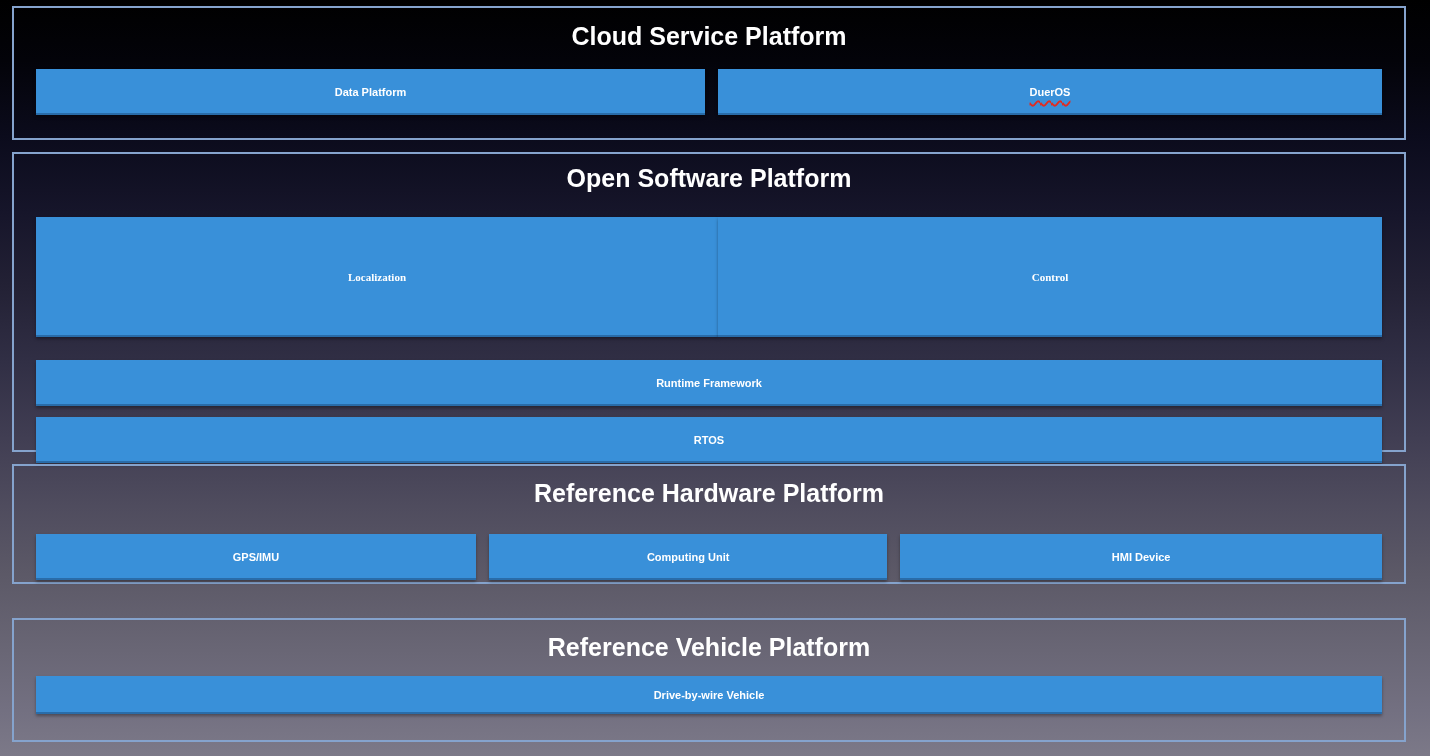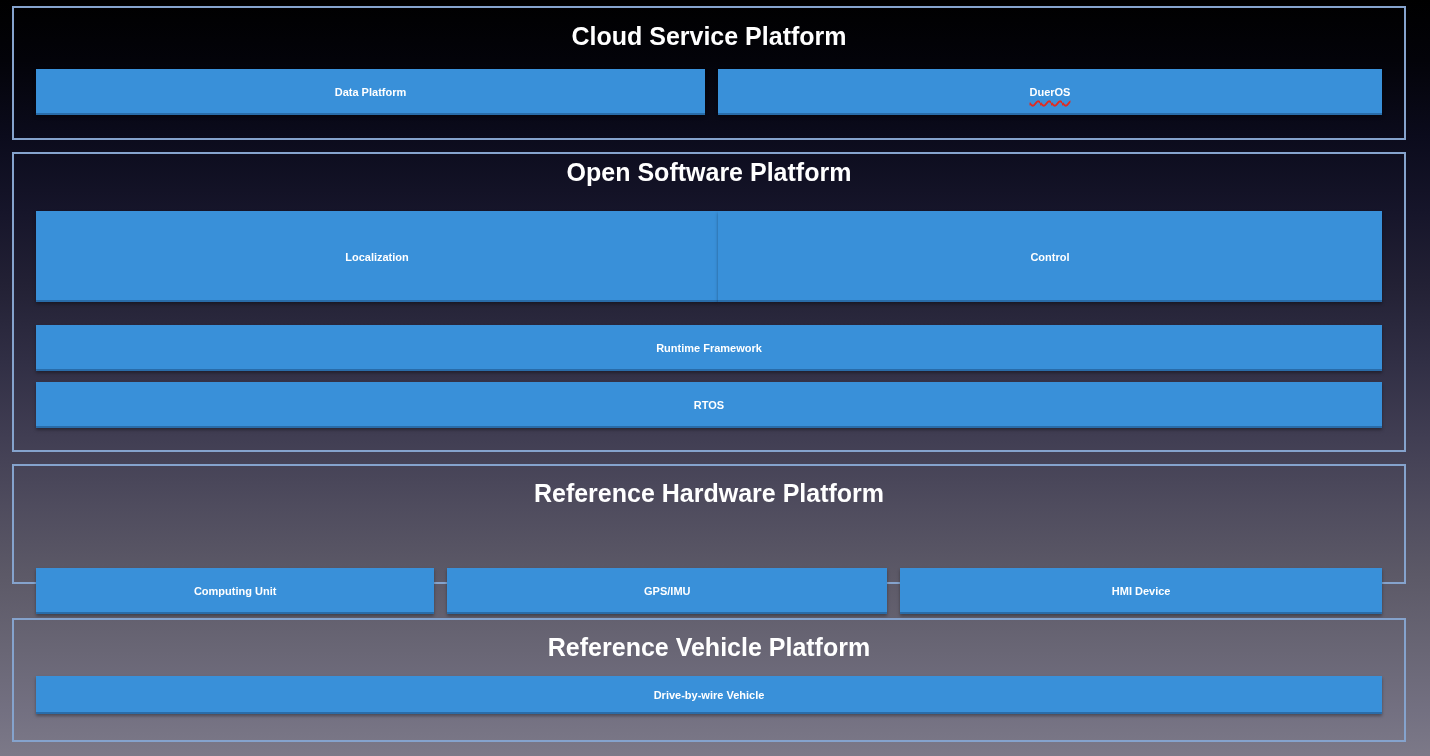--- a/index.html
+++ b/index.html
@@ -16,34 +16,34 @@
   .section {
     position: absolute;
     left: 12px;
     right: 24px;
     border: 2px solid var(--section-border, #85a3cd);
     display: flex;
     flex-direction: column;
     padding: 0 22px;
   }
   .s1 { top: 6px;   height: 134px; padding-top: 13px; }
-  .s2 { top: 152px; height: 300px; padding-top: 3px; }
-  .s3 { top: 464px; height: 120px; padding-top: 12px; gap: 34px; }
+  .s2 { top: 152px; height: 300px; padding-top: 9px; }
+  .s3 { top: 464px; height: 120px; padding-top: 12px; }
   .s4 { top: 618px; height: 124px; padding-top: 12px; }
   .section-title {
     color: var(--title-text, #ffffff);
     font-size: 25px;
     line-height: 30px;
     font-weight: bold;
     text-align: center;
     flex: 0 0 auto;
   }
   .row { display: flex; flex: 0 0 auto; }
   .s1 .row { margin-top: 18px; gap: 13px; height: 46px; }
-  .s2 .row-main { margin-top: 24px; gap: 0; height: 91px; }
+  .s2 .row-main { margin-top: 24px; gap: 0; height: 120px; font-family: Liberation Serif, serif; }
   .s2 .bar-runtime { margin-top: 23px; height: 46px; }
   .s2 .bar-rtos { margin-top: 11px; height: 46px; }
   .s3 .row { margin-top: 26px; gap: 13px; height: 46px; }
   .s4 .row { margin-top: 14px; height: 38px; }
   .box {
     background: var(--box-blue, #3990d9);
     color: var(--box-text, #ffffff);
     font-size: 11px;
     font-weight: bold;
     display: flex;
@@ -84,22 +84,22 @@
     <div class="box">Runtime Framework</div>
   </div>
   <div class="row bar-rtos">
     <div class="box">RTOS</div>
   </div>
 </div>
 
 <div class="section s3">
   <div class="section-title">Reference Hardware Platform</div>
   <div class="row">
+    <div class="box" style="flex:443">GPS/IMU</div>
     <div class="box" style="flex:401">Computing Unit</div>
-    <div class="box" style="flex:443">GPS/IMU</div>
     <div class="box" style="flex:485">HMI Device</div>
   </div>
 </div>
 
 <div class="section s4">
   <div class="section-title">Reference Vehicle Platform</div>
   <div class="row">
     <div class="box">Drive-by-wire Vehicle</div>
   </div>
 </div>

